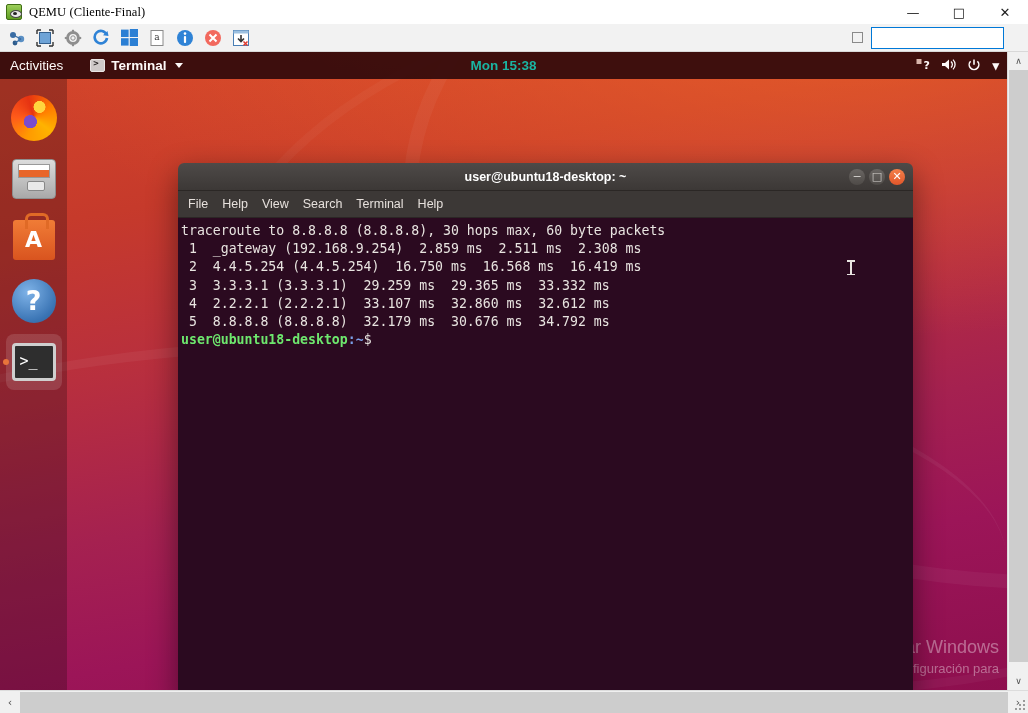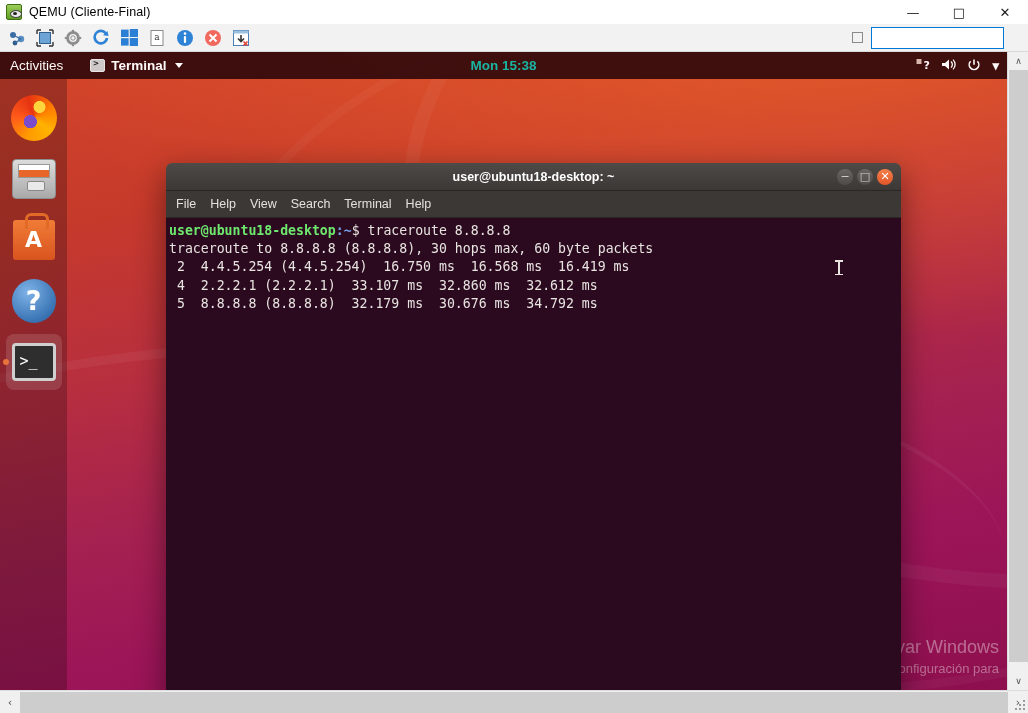--- a/index.html
+++ b/index.html
@@ -25,21 +25,21 @@
   .qemu-icon::before {
     content: ""; position: absolute; left: 3px; top: 5px;
     width: 10px; height: 6px; border-radius: 50%;
     background: #e8e8e8; border: 1px solid #444;
   }
   .qemu-icon::after {
     content: ""; position: absolute; left: 6px; top: 7px;
     width: 4px; height: 3px; border-radius: 50%; background: #222;
   }
   .qemu-title {
-    font-size: 12.5px; color: #000; letter-spacing: .1px;
+    font-size: 12.5px; color: #000; letter-spacing: .1px; font-family: Liberation Serif, serif;
   }
   .win-btns { margin-left: auto; display: flex; height: 24px; }
   .win-btn {
     width: 46px; height: 24px; display: flex; align-items: center; justify-content: center;
     font-size: 13px; color: #202020; font-family: "DejaVu Sans", sans-serif;
   }
 
   
   .qemu-toolbar {
     position: absolute; left: 0; top: 24px; width: 1028px; height: 28px;
@@ -209,21 +209,21 @@
     background: linear-gradient(#f0f0f0, #b8b8b8);
     border: 1px solid #9a9a9a;
   }
   .desk-label {
     margin-top: 5px; color: #fff; font-size: 12.5px;
     text-shadow: 0 1px 2px rgba(0,0,0,.8);
   }
 
   
   .term-win {
-    position: absolute; left: 166px; top: 111px; width: 735px; height: 537px;
+    position: absolute; left: 178px; top: 111px; width: 735px; height: 537px;
     border-radius: 6px 6px 0 0; overflow: hidden;
     box-shadow: 0 10px 30px rgba(0,0,0,.45);
     z-index: 10;
   }
   .term-title {
     height: 28px; background: linear-gradient(#4e4a48, #3c3836);
     display: flex; align-items: center; position: relative;
     border-bottom: 1px solid #2b2725;
   }
   .term-title-text {
@@ -462,25 +462,27 @@
       </div>
       <div class="term-menu">
         <div class="menu-item">File</div>
         <div class="menu-item">Help</div>
         <div class="menu-item">View</div>
         <div class="menu-item">Search</div>
         <div class="menu-item">Terminal</div>
         <div class="menu-item">Help</div>
       </div>
       <div class="term-body">
-        <div class="term-line"><span class="prompt-user">user@ubuntu18-desktop</span><span class="prompt-path">:~</span><span class="prompt-dollar">$ </span><span>traceroute 8.8.8.8</span></div>
         <div class="term-line">traceroute to 8.8.8.8 (8.8.8.8), 30 hops max, 60 byte packets</div>
+        <div class="term-line"> 1  _gateway (192.168.9.254)  2.859 ms  2.511 ms  2.308 ms</div>
         <div class="term-line"> 2  4.4.5.254 (4.4.5.254)  16.750 ms  16.568 ms  16.419 ms</div>
+        <div class="term-line"> 3  3.3.3.1 (3.3.3.1)  29.259 ms  29.365 ms  33.332 ms</div>
         <div class="term-line"> 4  2.2.2.1 (2.2.2.1)  33.107 ms  32.860 ms  32.612 ms</div>
         <div class="term-line"> 5  8.8.8.8 (8.8.8.8)  32.179 ms  30.676 ms  34.792 ms</div>
+        <div class="term-line"><span class="prompt-user">user@ubuntu18-desktop</span><span class="prompt-path">:~</span><span class="prompt-dollar">$ </span></div>
         <div class="ibeam"></div>
       </div>
     </div>
   </div>
 
   <div class="vscroll">
     <div class="arrow">∧</div>
     <div class="vthumb"></div>
     <div class="arrow bot">∨</div>
   </div>

